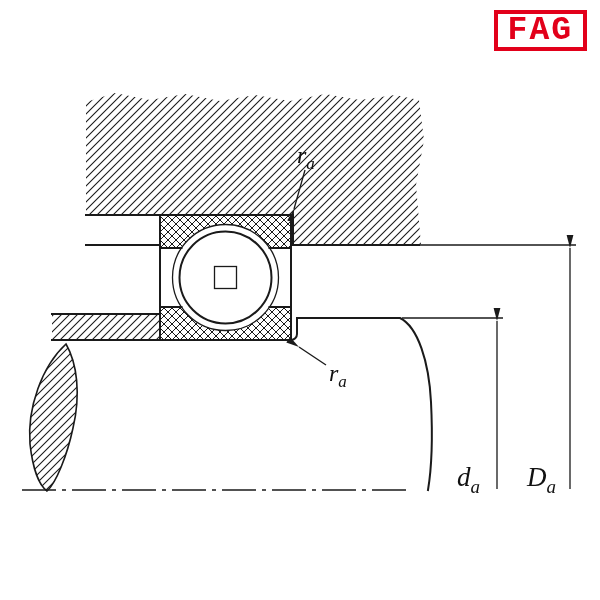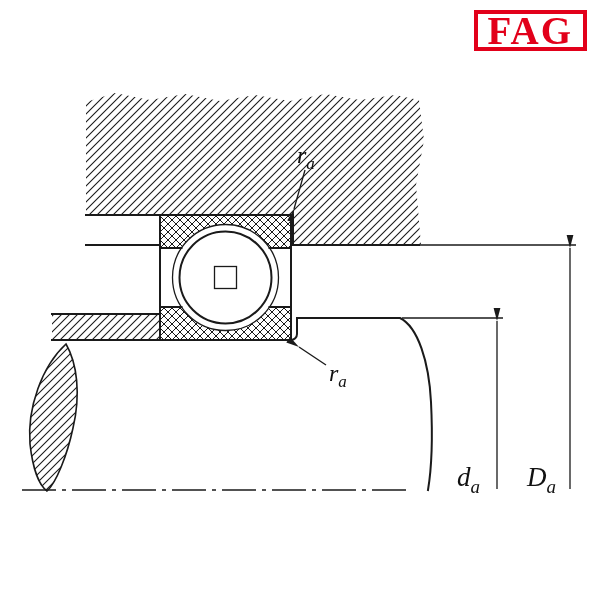--- a/index.html
+++ b/index.html
@@ -4,23 +4,23 @@
 <style>
   html,body { margin:0; padding:0; }
   body {
     width:600px; height:600px; position:relative;
     background:#ffffff; overflow:hidden;
     font-family:"Liberation Sans", sans-serif;
   }
   #logo {
     position:absolute; top:10px; right:13px;
     border:4px solid #e2001a; color:#e2001a;
-    font-weight:bold; font-size:39px; letter-spacing:2px;
+    font-weight:bold; font-size:33px; letter-spacing:2px;
     line-height:33px; padding:0 10px;
-    font-family:Liberation Serif, serif;
+    font-family:Liberation Mono, monospace;
   }
   svg { position:absolute; top:0; left:0; }
   .ln   { stroke:#1a1a1a; stroke-width:2;   fill:none; stroke-linecap:square; }
   .thin { stroke:#1a1a1a; stroke-width:1.3; fill:none; }
   .dim  { font-family:"Liberation Serif","DejaVu Serif",serif; font-style:italic; fill:#111; }
 </style>
 </head>
 <body>
 
 <div id="logo">

